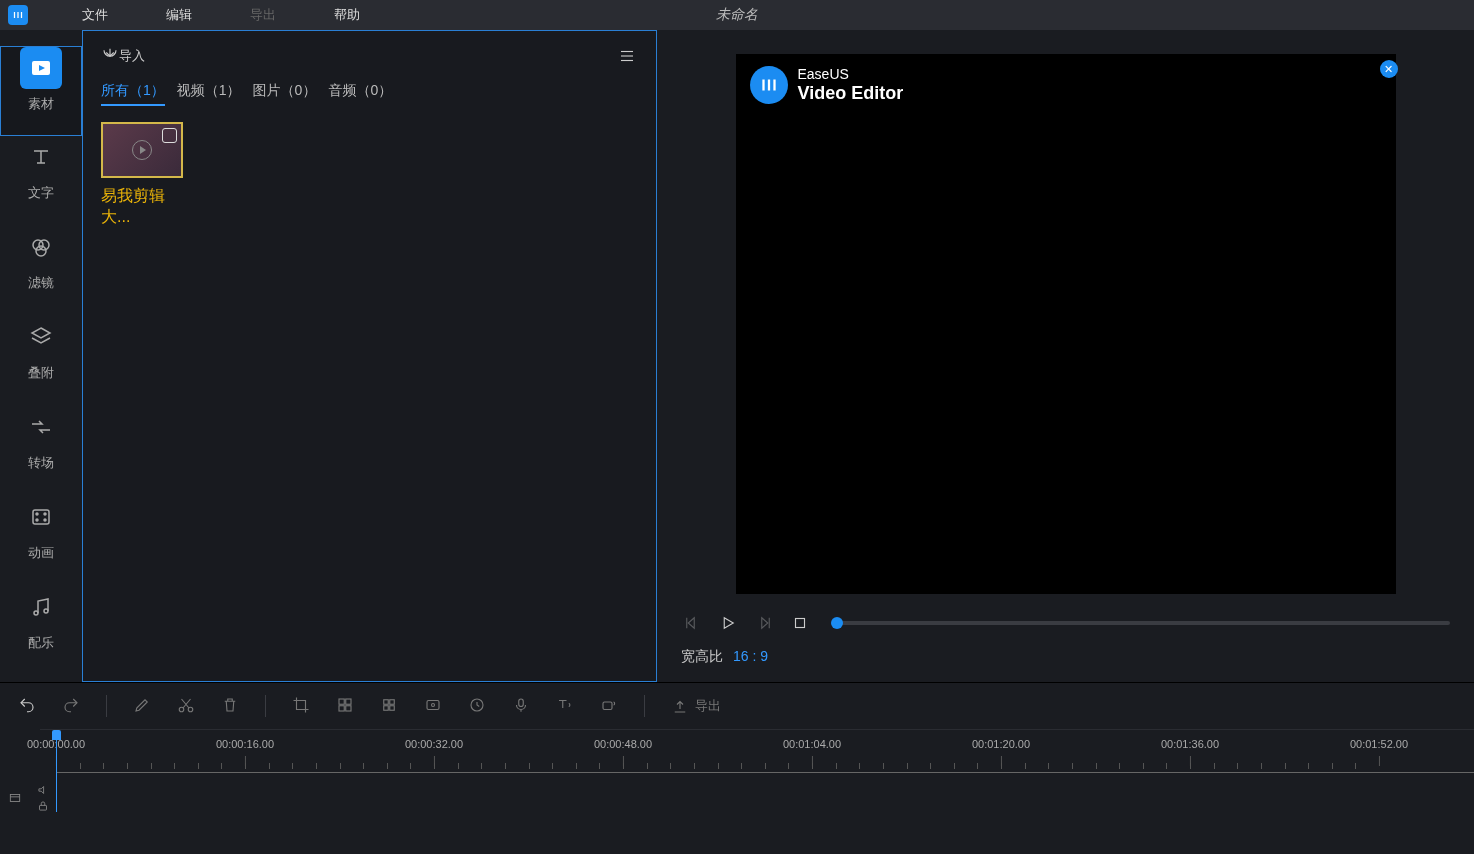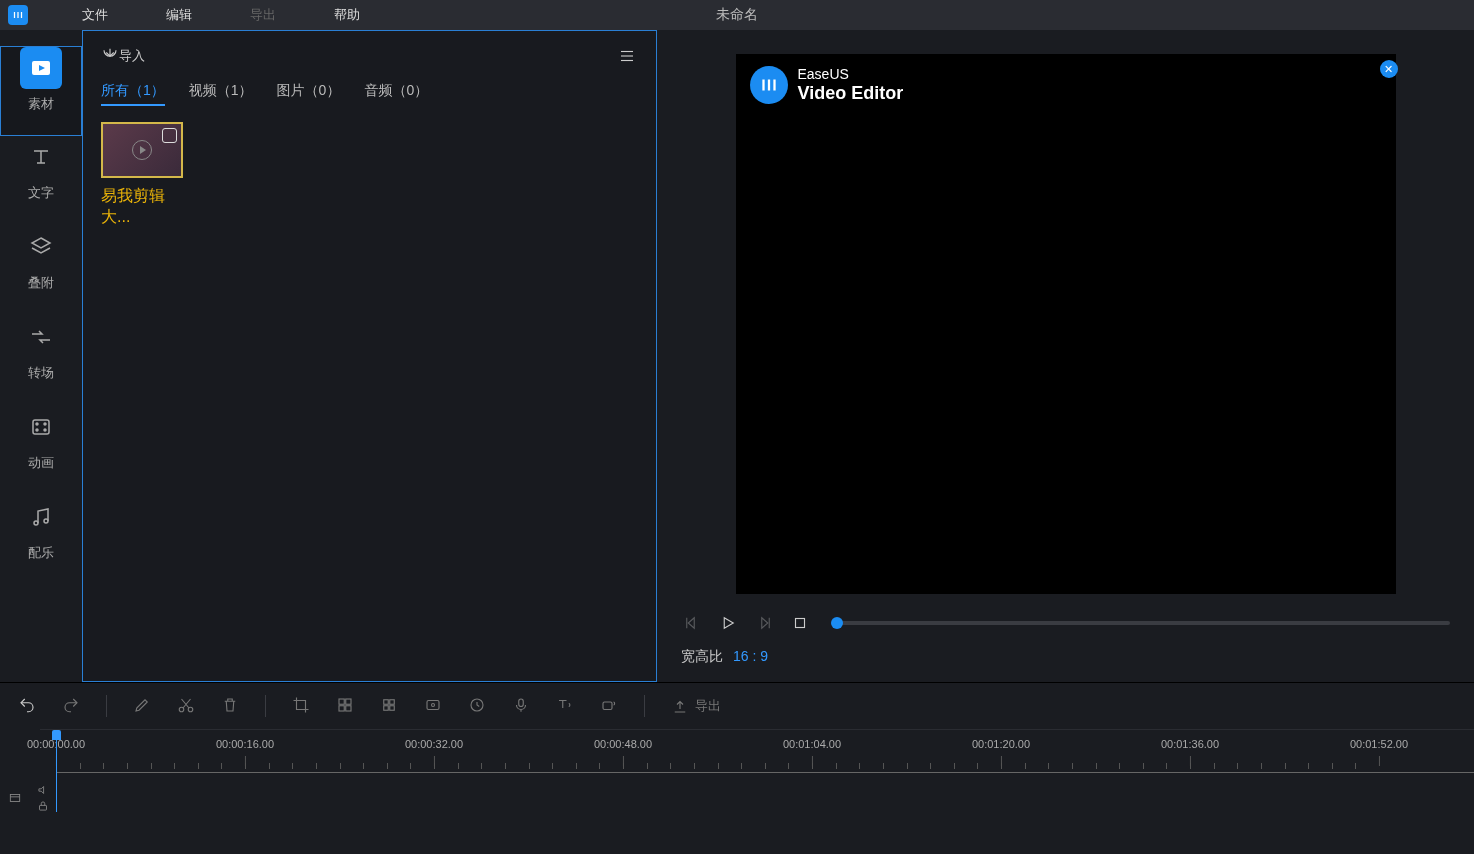--- a/index.html
+++ b/index.html
@@ -36,20 +36,21 @@
   color: #ddd;
   cursor: pointer;
 }
 .menubar .menu-item.disabled { color: #666; }
 .menubar .title {
   position: absolute;
   left: 50%;
   transform: translateX(-50%);
   color: #bbb;
   font-size: 14px;
+  font-style: italic;
 }
 
 
 .main-row {
   display: flex;
   height: 652px;
 }
 
 
 .sidebar {
@@ -109,21 +110,21 @@
 .library-header .view-toggle {
   position: absolute;
   right: 20px;
   top: 16px;
   cursor: pointer;
 }
 .library-header .view-toggle svg { width: 18px; height: 18px; }
 
 .library-tabs {
   display: flex;
-  gap: 24px;
+  gap: 12px;
   padding: 10px 18px 4px 18px;
   font-size: 14px;
 }
 .library-tabs .tab {
   color: #bbb;
   cursor: pointer;
   padding-bottom: 4px;
 }
 .library-tabs .tab.active {
   color: #3399ff;
@@ -419,20 +420,30 @@
       </div>
       <div class="label">素材</div>
     </div>
     <div class="sidebar-item">
       <div class="icon-wrap">
         <svg viewBox="0 0 24 24" fill="none" stroke="#aaa" stroke-width="1.5">
             <path d="M5 6h14M12 6v12M8 18h8"></path>
           </svg>
       </div>
       <div class="label">文字</div>
+    </div>
+    <div class="sidebar-item">
+      <div class="icon-wrap">
+        <svg viewBox="0 0 24 24" fill="none" stroke="#aaa" stroke-width="1.5">
+            <circle cx="9" cy="10" r="5"></circle>
+            <circle cx="15" cy="10" r="5"></circle>
+            <circle cx="12" cy="16" r="5"></circle>
+          </svg>
+      </div>
+      <div class="label">滤镜</div>
     </div>
     <div class="sidebar-item">
       <div class="icon-wrap">
         <svg viewBox="0 0 24 24" fill="none" stroke="#aaa" stroke-width="1.5">
             <path d="M12 3l9 5-9 5-9-5z"></path>
             <path d="M3 13l9 5 9-5"></path>
           </svg>
       </div>
       <div class="label">叠附</div>
     </div>

